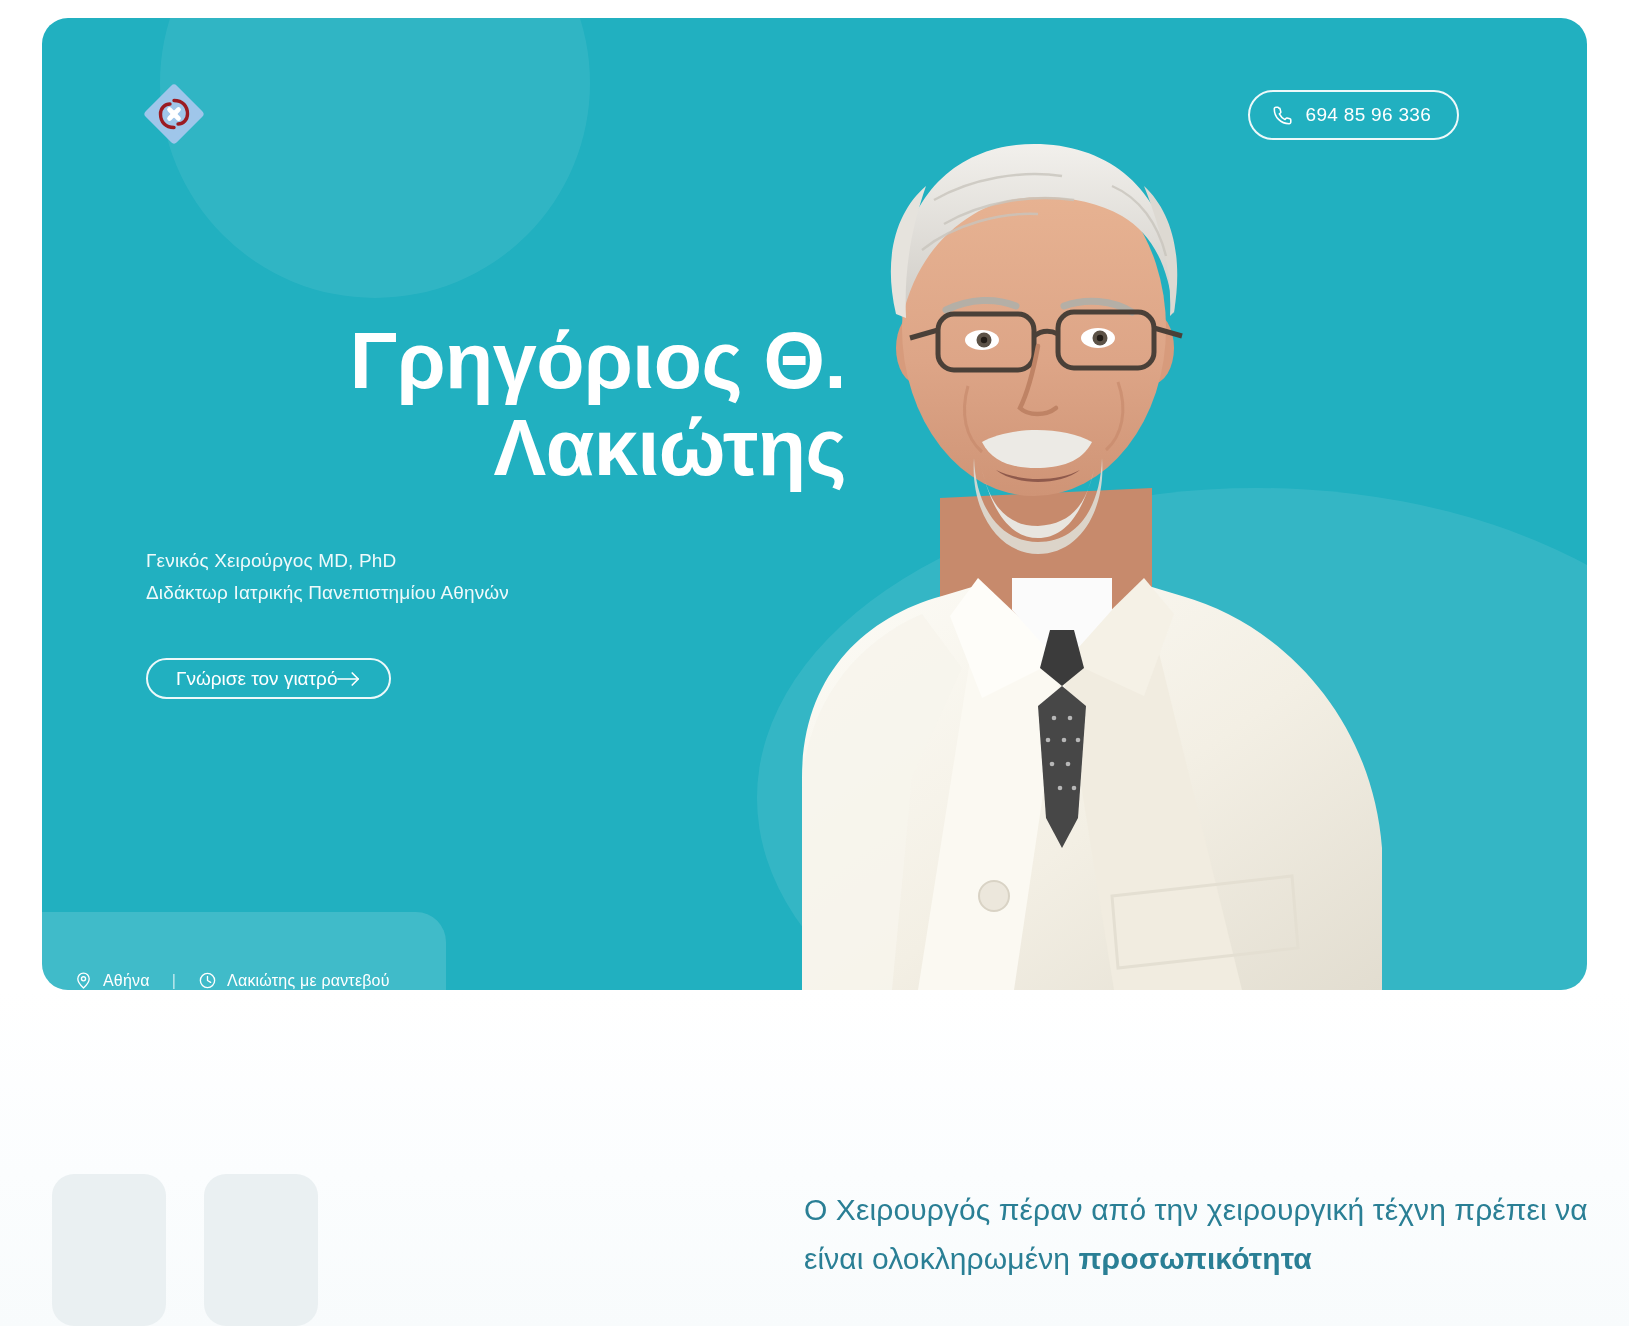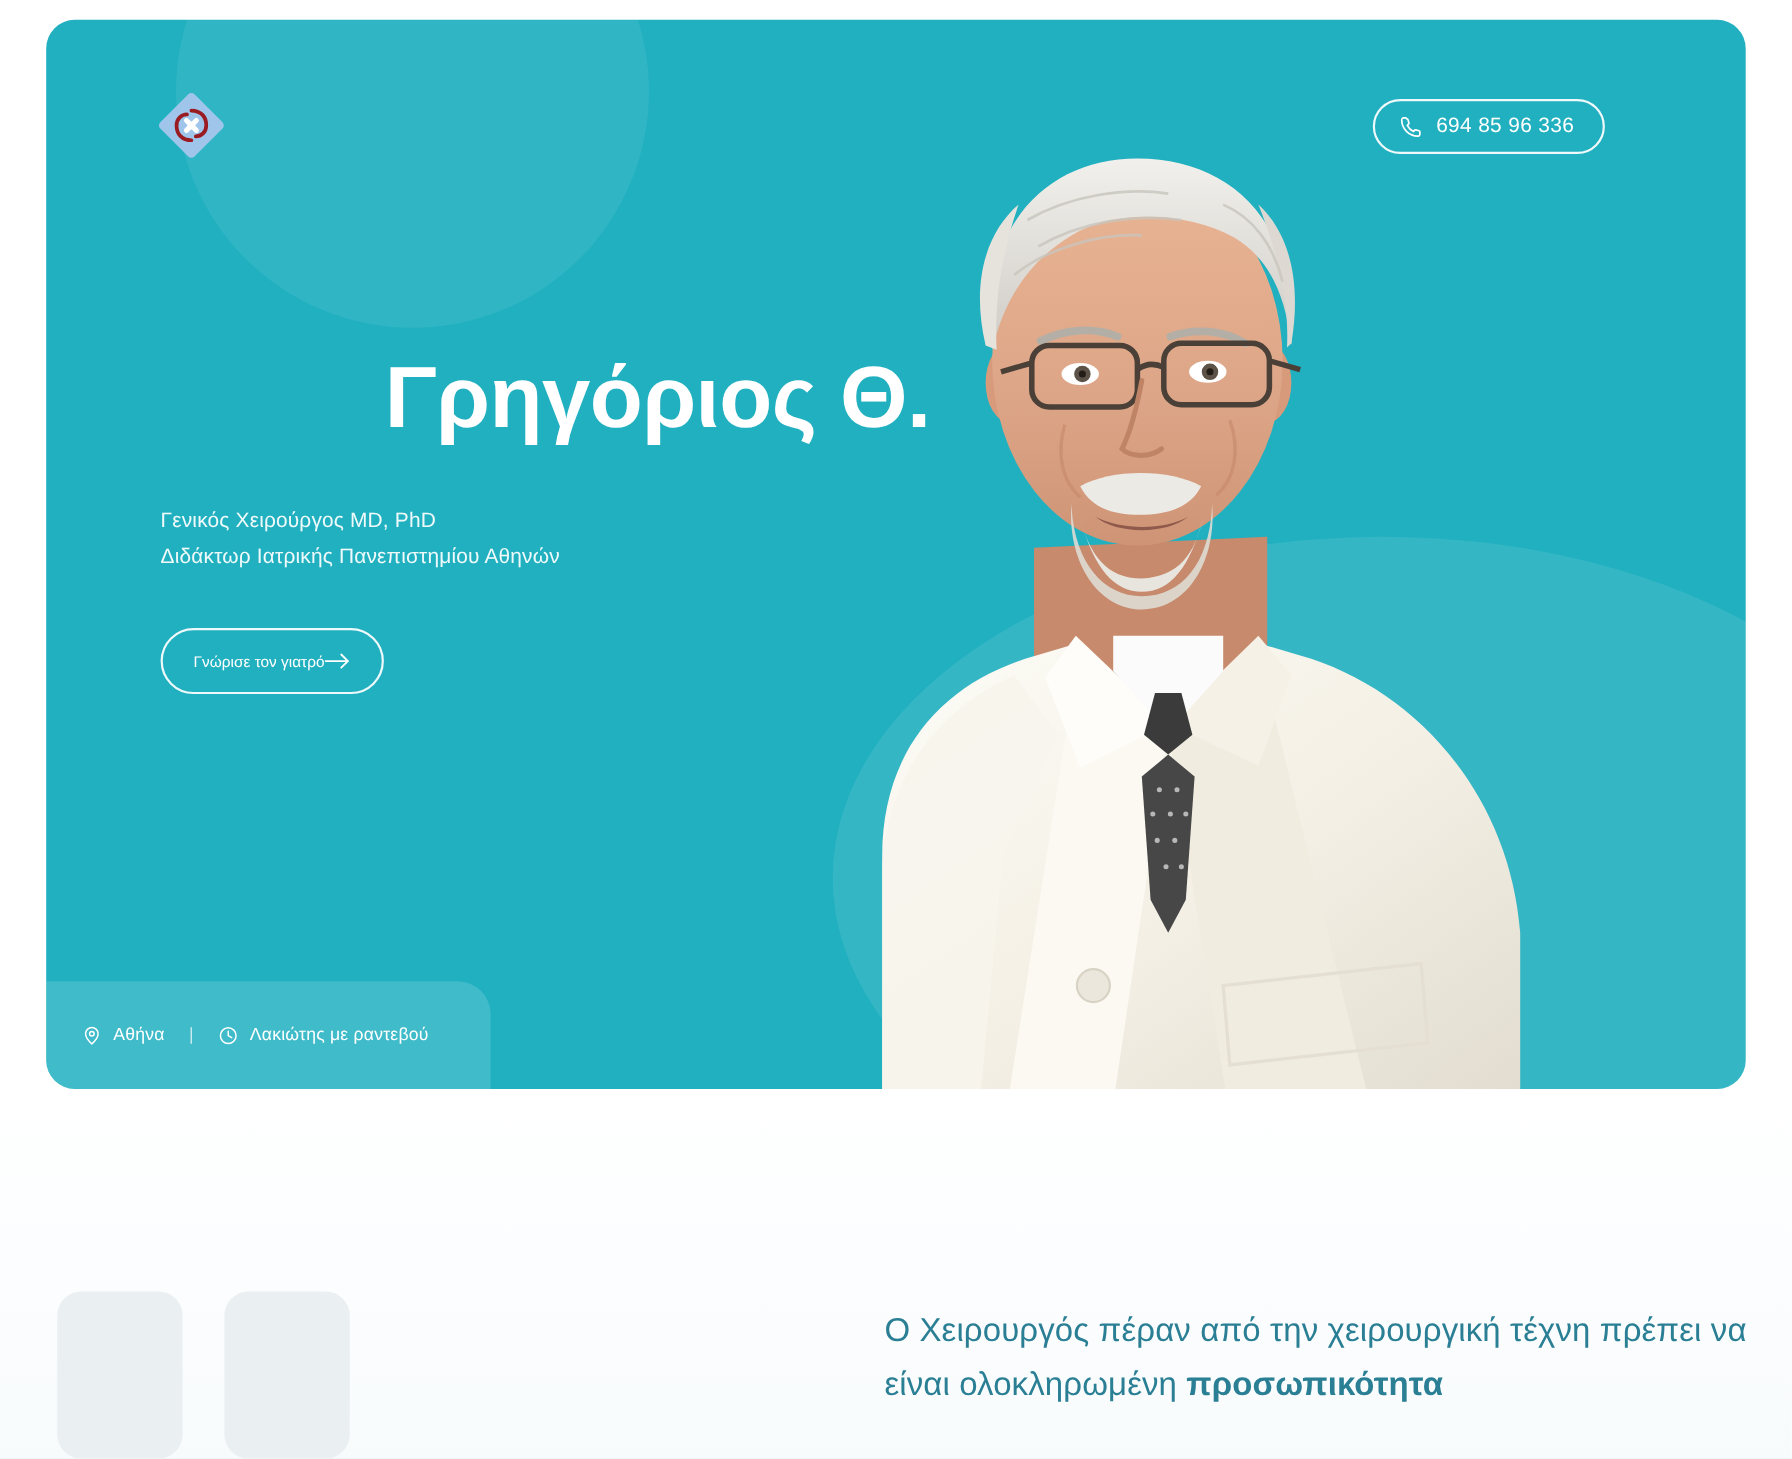--- a/index.html
+++ b/index.html
@@ -109,27 +109,27 @@
     color: rgba(255,255,255,0.93);
     font-size: 19px;
     line-height: 1.72;
     font-weight: 400;
     letter-spacing: 0.15px;
   }
   .cta-btn {
     margin-top: 48px;
     display: inline-flex;
     align-items: center;
-    height: 60px;
+    height: 41px;
     padding: 0 28px;
     border: 2px solid rgba(255,255,255,0.92);
     border-radius: 30px;
     background: transparent;
     color: #ffffff;
-    font-size: 14px;
+    font-size: 19px;
     font-weight: 500;
     cursor: pointer;
     white-space: nowrap;
   }
   .cta-btn svg { display: block; }
 
   
   .doctor {
     position: absolute;
     left: 640px;
@@ -139,25 +139,25 @@
     overflow: hidden;
   }
   .doctor svg { position: absolute; left: 0; top: 0; }
 
   
   .info-bar {
     position: absolute;
     left: 0;
     bottom: 0;
     width: 404px;
-    height: 98px;
+    height: 78px;
     background: rgba(255,255,255,0.14);
     border-top-right-radius: 30px;
     display: flex;
-    align-items: center;
+    align-items: flex-end;
     padding-left: 32px;
     gap: 14px;
     color: #ffffff;
     font-size: 16px;
     font-weight: 500;
     letter-spacing: 0.2px;
     white-space: nowrap;
   }
   .info-item { display: flex; align-items: center; gap: 10px; }
   .info-sep { opacity: 0.7; margin: 0 8px; }
@@ -226,20 +226,21 @@
     <button class="phone-btn">
       <svg width="22" height="22" viewBox="0 0 24 24" fill="none" stroke="#ffffff" stroke-width="1.7" stroke-linecap="round" stroke-linejoin="round">
         <path d="M6.6 3.5H4.3A1.8 1.8 0 0 0 2.5 5.4c0 9 7.1 16.1 16.1 16.1a1.8 1.8 0 0 0 1.9-1.8v-2.3a1.2 1.2 0 0 0-.9-1.2l-3.2-.8a1.2 1.2 0 0 0-1.2.4l-1 1.2a13.6 13.6 0 0 1-6.2-6.2l1.2-1a1.2 1.2 0 0 0 .4-1.2l-.8-3.2a1.2 1.2 0 0 0-1.2-.9z"></path>
       </svg>
       <span>694 85 96 336</span>
     </button>
 
     <div class="hero-copy">
       <h1 class="hero-title">
         <span>Γρηγόριος Θ.</span><br>
+        <span>Λακιώτης</span>
       </h1>
       <p class="hero-sub">
         <span>Γενικός Χειρούργος MD, PhD</span><br>
         <span>Διδάκτωρ Ιατρικής Πανεπιστημίου Αθηνών</span>
       </p>
       <button class="cta-btn">
         <span>Γνώρισε τον γιατρό</span>
         <svg width="24" height="18" viewBox="0 0 26 18" fill="none" stroke="#ffffff" stroke-width="1.8" stroke-linecap="round" stroke-linejoin="round">
           <path d="M1 9h22"></path>
             <path d="M16.5 2.5 23 9l-6.5 6.5"></path>

